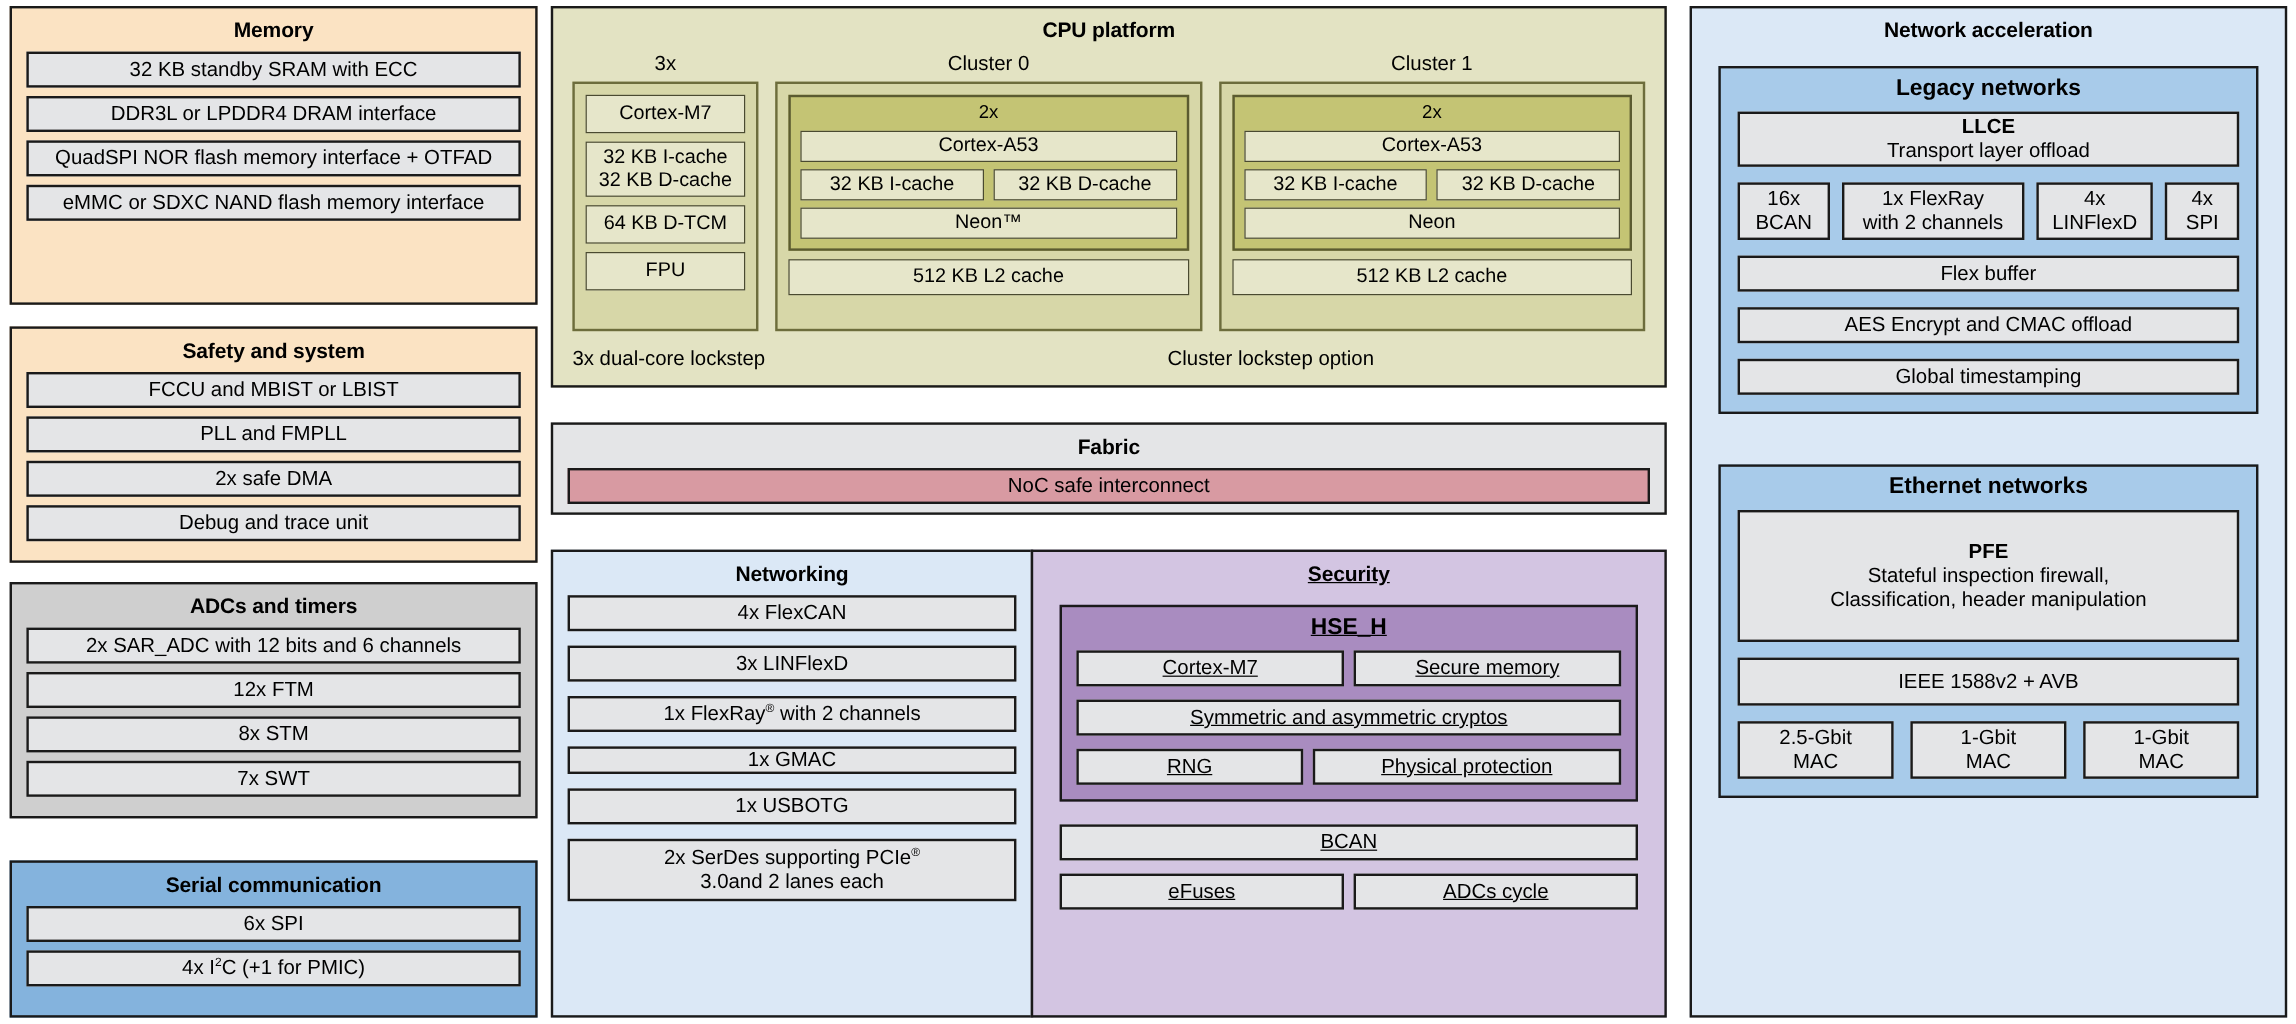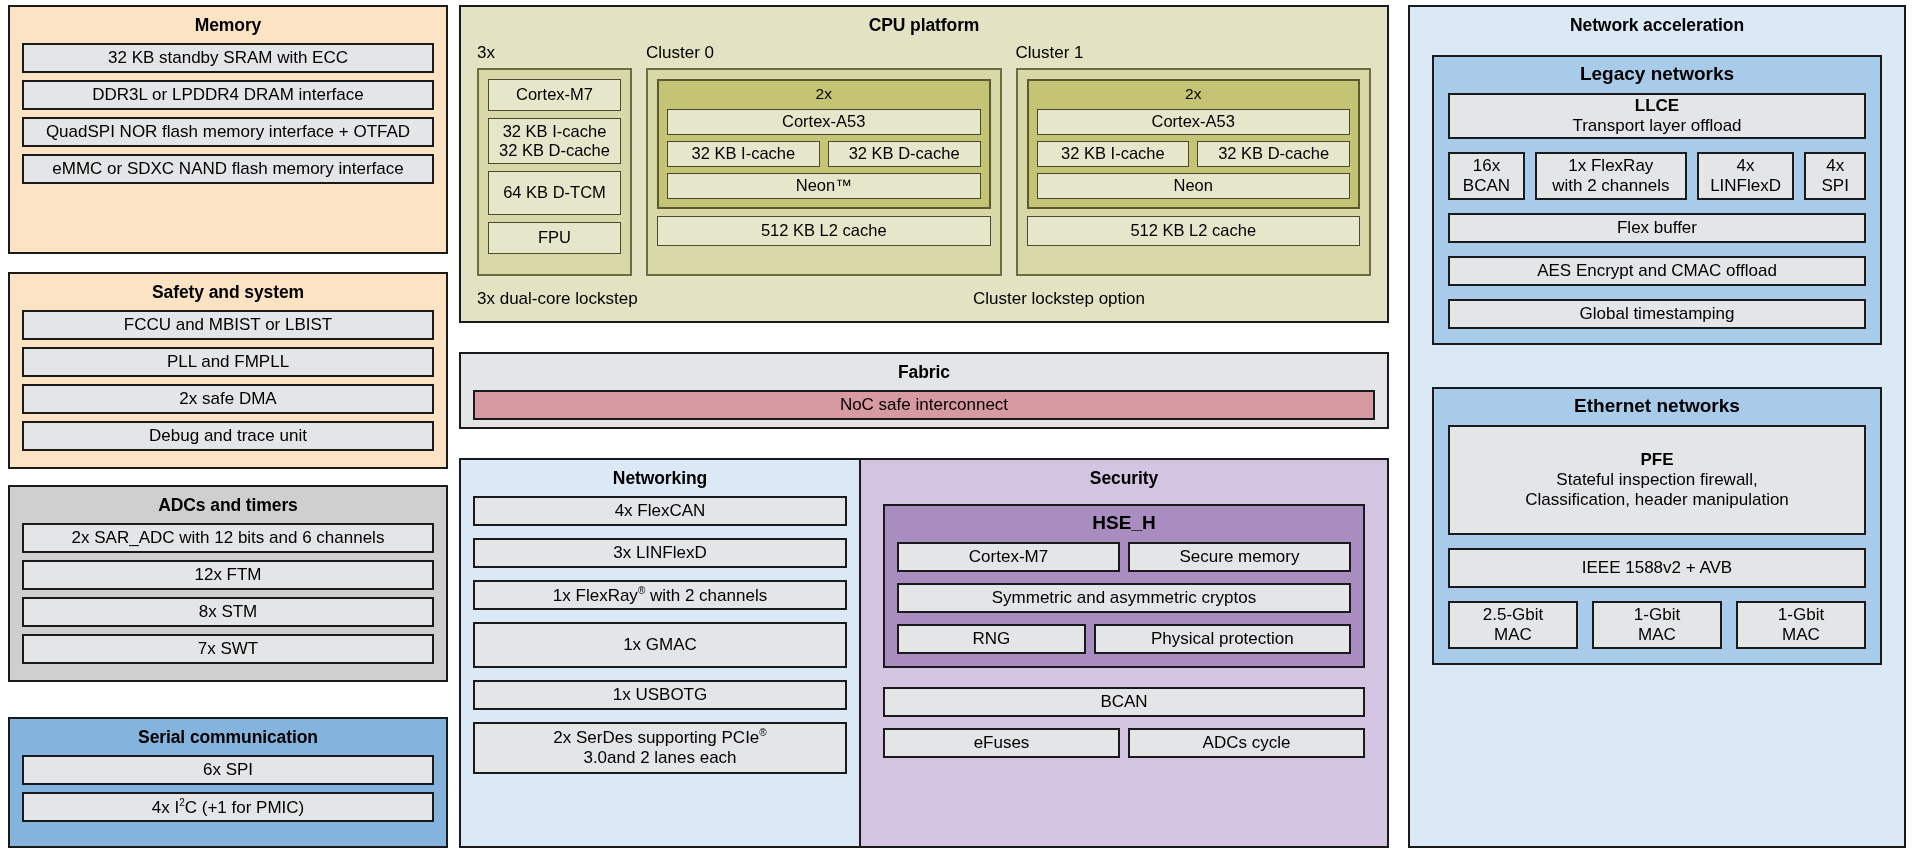--- a/index.html
+++ b/index.html
@@ -50,39 +50,39 @@
   .row-list { display: flex; flex-direction: row; gap: 8px; }
 
   
   .peach  { background: #fbe3c3; }
   .grayp  { background: #cfcfcf; }
   .bluep  { background: #84b3dd; }
   .olive  { background: #e3e3c3; }
   .lgray  { background: #e4e5e7; }
   .lblue  { background: #dbe8f6; }
   .mblue  { background: #a8cbea; }
-  .lilac  { background: #d3c5e2; }
+  .lilac  { background: #d3c5e2; text-decoration: underline; }
   .purple { background: #a98cc0; }
   .rose   { background: #d89aa2; }
 
   
   #memory            { left: 8px;   top: 5px;   width: 440px; height: 249px; }
   #safety            { left: 8px;   top: 272px; width: 440px; height: 197px; }
   #adcs              { left: 8px;   top: 485px; width: 440px; height: 197px; }
   #serial            { left: 8px;   top: 717px; width: 440px; height: 131px; }
 
   #cpu               { left: 459px; top: 5px;   width: 930px; height: 318px; }
   #fabric            { left: 459px; top: 352px; width: 930px; height: 77px; }
   #networking        { left: 459px; top: 458px; width: 402px; height: 390px; }
   #security          { left: 859px; top: 458px; width: 530px; height: 390px; }
 
   #netaccel          { left: 1408px;top: 5px;   width: 498px; height: 843px; }
 
   
-  .cpu-lbl { font-size: 17px; color:#000; }
+  .cpu-lbl { font-size: 17px; text-align:center; color:#000; }
   .subbox { border: 2px solid #6d6d3c; display:flex; flex-direction:column; padding: 9px; gap: 7px; }
   .olive-item {
     border: 1.6px solid #4a4a30; background:#e6e6ca; text-align:center;
     font-size:16.5px; color:#000; display:flex; align-items:center; justify-content:center;
     line-height:1.18; padding: 2px 4px;
   }
 
   
   .sub-panel { border:2.5px solid #1a1a1a; display:flex; flex-direction:column; padding: 8px 12px 12px 12px; }
   .sub-title { text-align:center; font-weight:bold; font-size:19px; margin-bottom: 8px; }
@@ -141,21 +141,21 @@
     <div style="display:flex; flex-direction:row; gap:14px; flex:1; align-items:flex-start; padding:0 4px;">
 
       <div style="display:flex; flex-direction:column; width:155px;">
         <div class="cpu-lbl" style="margin-bottom:5px;">3x</div>
         <div class="subbox olive" style="background:#d7d7a8; height:208px;">
           <div class="olive-item" style="height:32px">Cortex-M7</div>
           <div class="olive-item" style="height:46px; flex-direction:column;">
             <div>32 KB I-cache</div>
             <div>32 KB D-cache</div>
           </div>
-          <div class="olive-item" style="height:44px">64 KB D-TCM</div>
+          <div class="olive-item" style="height:32px">64 KB D-TCM</div>
           <div class="olive-item" style="height:32px">FPU</div>
         </div>
       </div>
 
       <div style="display:flex; flex-direction:column; flex:1;">
         <div class="cpu-lbl" style="margin-bottom:5px;">Cluster 0</div>
         <div class="subbox" style="background:#d7d7a8; height:208px; padding:9px;">
           <div class="subbox" style="background:#c4c474; border-color:#5b5b30; padding:4px 8px 8px 8px; gap:6px;">
             <div class="cpu-lbl" style="font-size:15.5px; text-align:center;">2x</div>
             <div class="olive-item" style="height:26px">Cortex-A53</div>
@@ -198,21 +198,21 @@
   </div>
 
   <div class="grp lblue" id="networking">
     <div class="grp-title">Networking</div>
     <div class="col-list" style="flex:1; gap:12px;">
       <div class="item" style="height:30px">4x FlexCAN</div>
       <div class="item" style="height:30px">3x LINFlexD</div>
       <div class="item" style="height:30px">
           <span>1x FlexRay<sup>®</sup> with 2 channels</span>
         </div>
-      <div class="item" style="height:46px">1x GMAC</div>
+      <div class="item" style="height:23px">1x GMAC</div>
       <div class="item" style="height:30px">1x USBOTG</div>
       <div class="item" style="height:52px; flex-direction:column;">
         <div>2x SerDes supporting PCIe<sup>®</sup></div>
         <div>3.0and 2 lanes each</div>
       </div>
     </div>
   </div>
 
   <div class="grp lilac" id="security">
     <div class="grp-title">Security</div>

